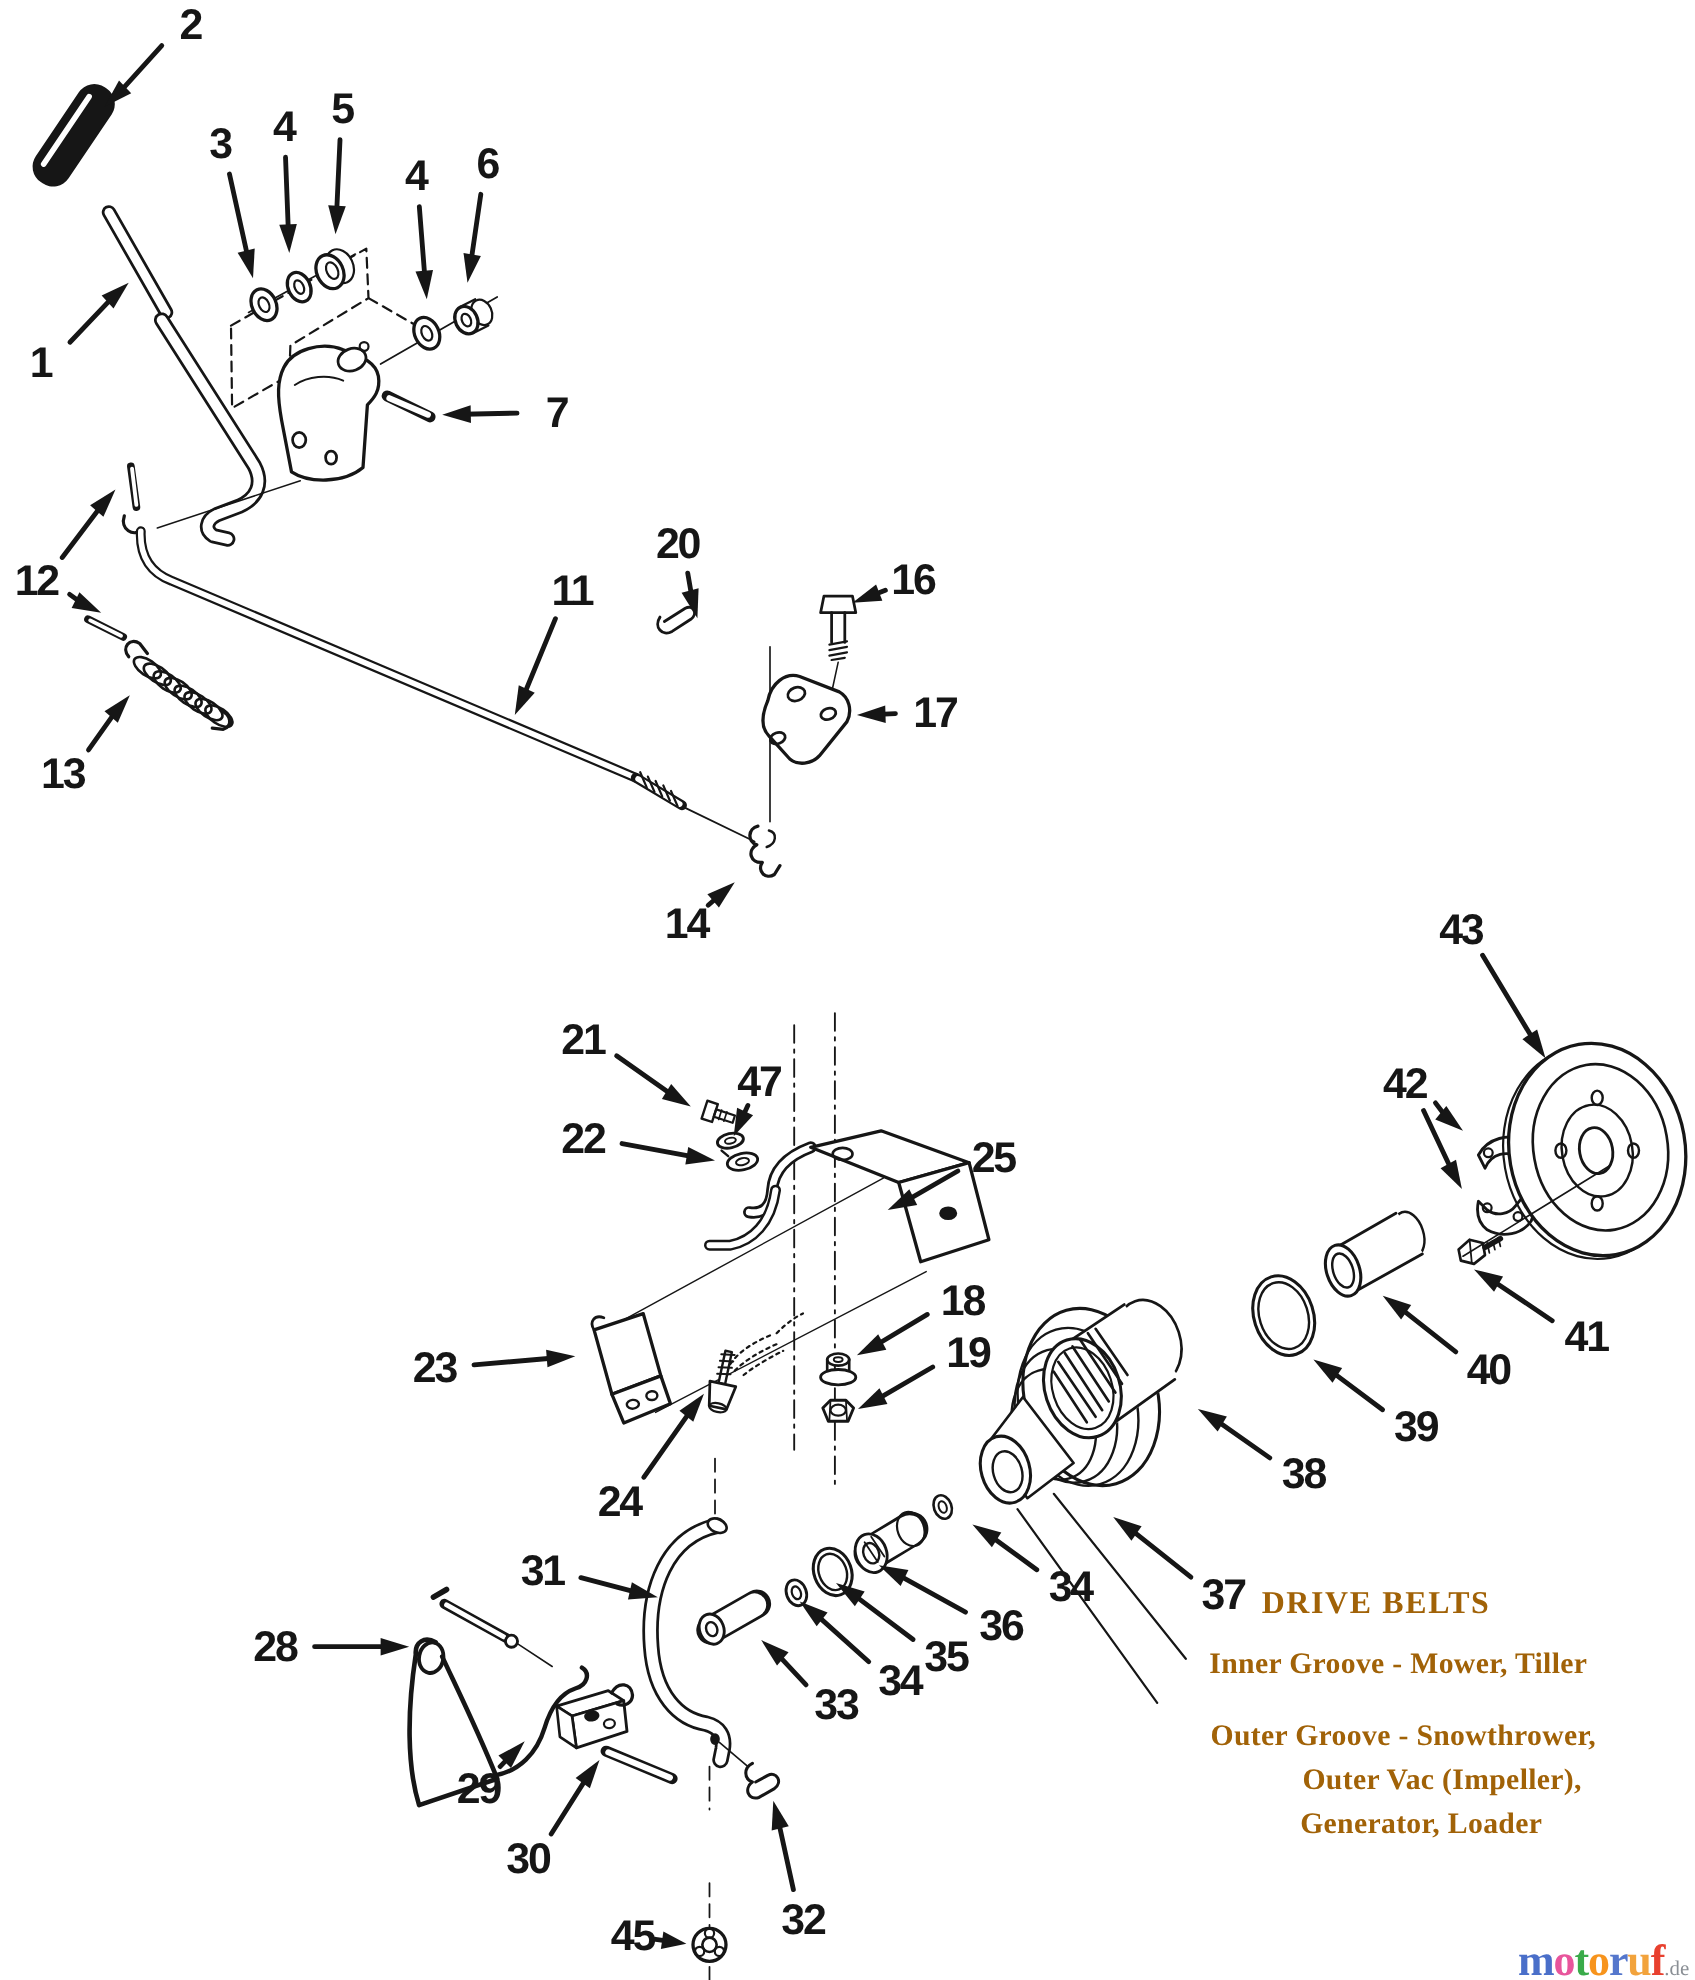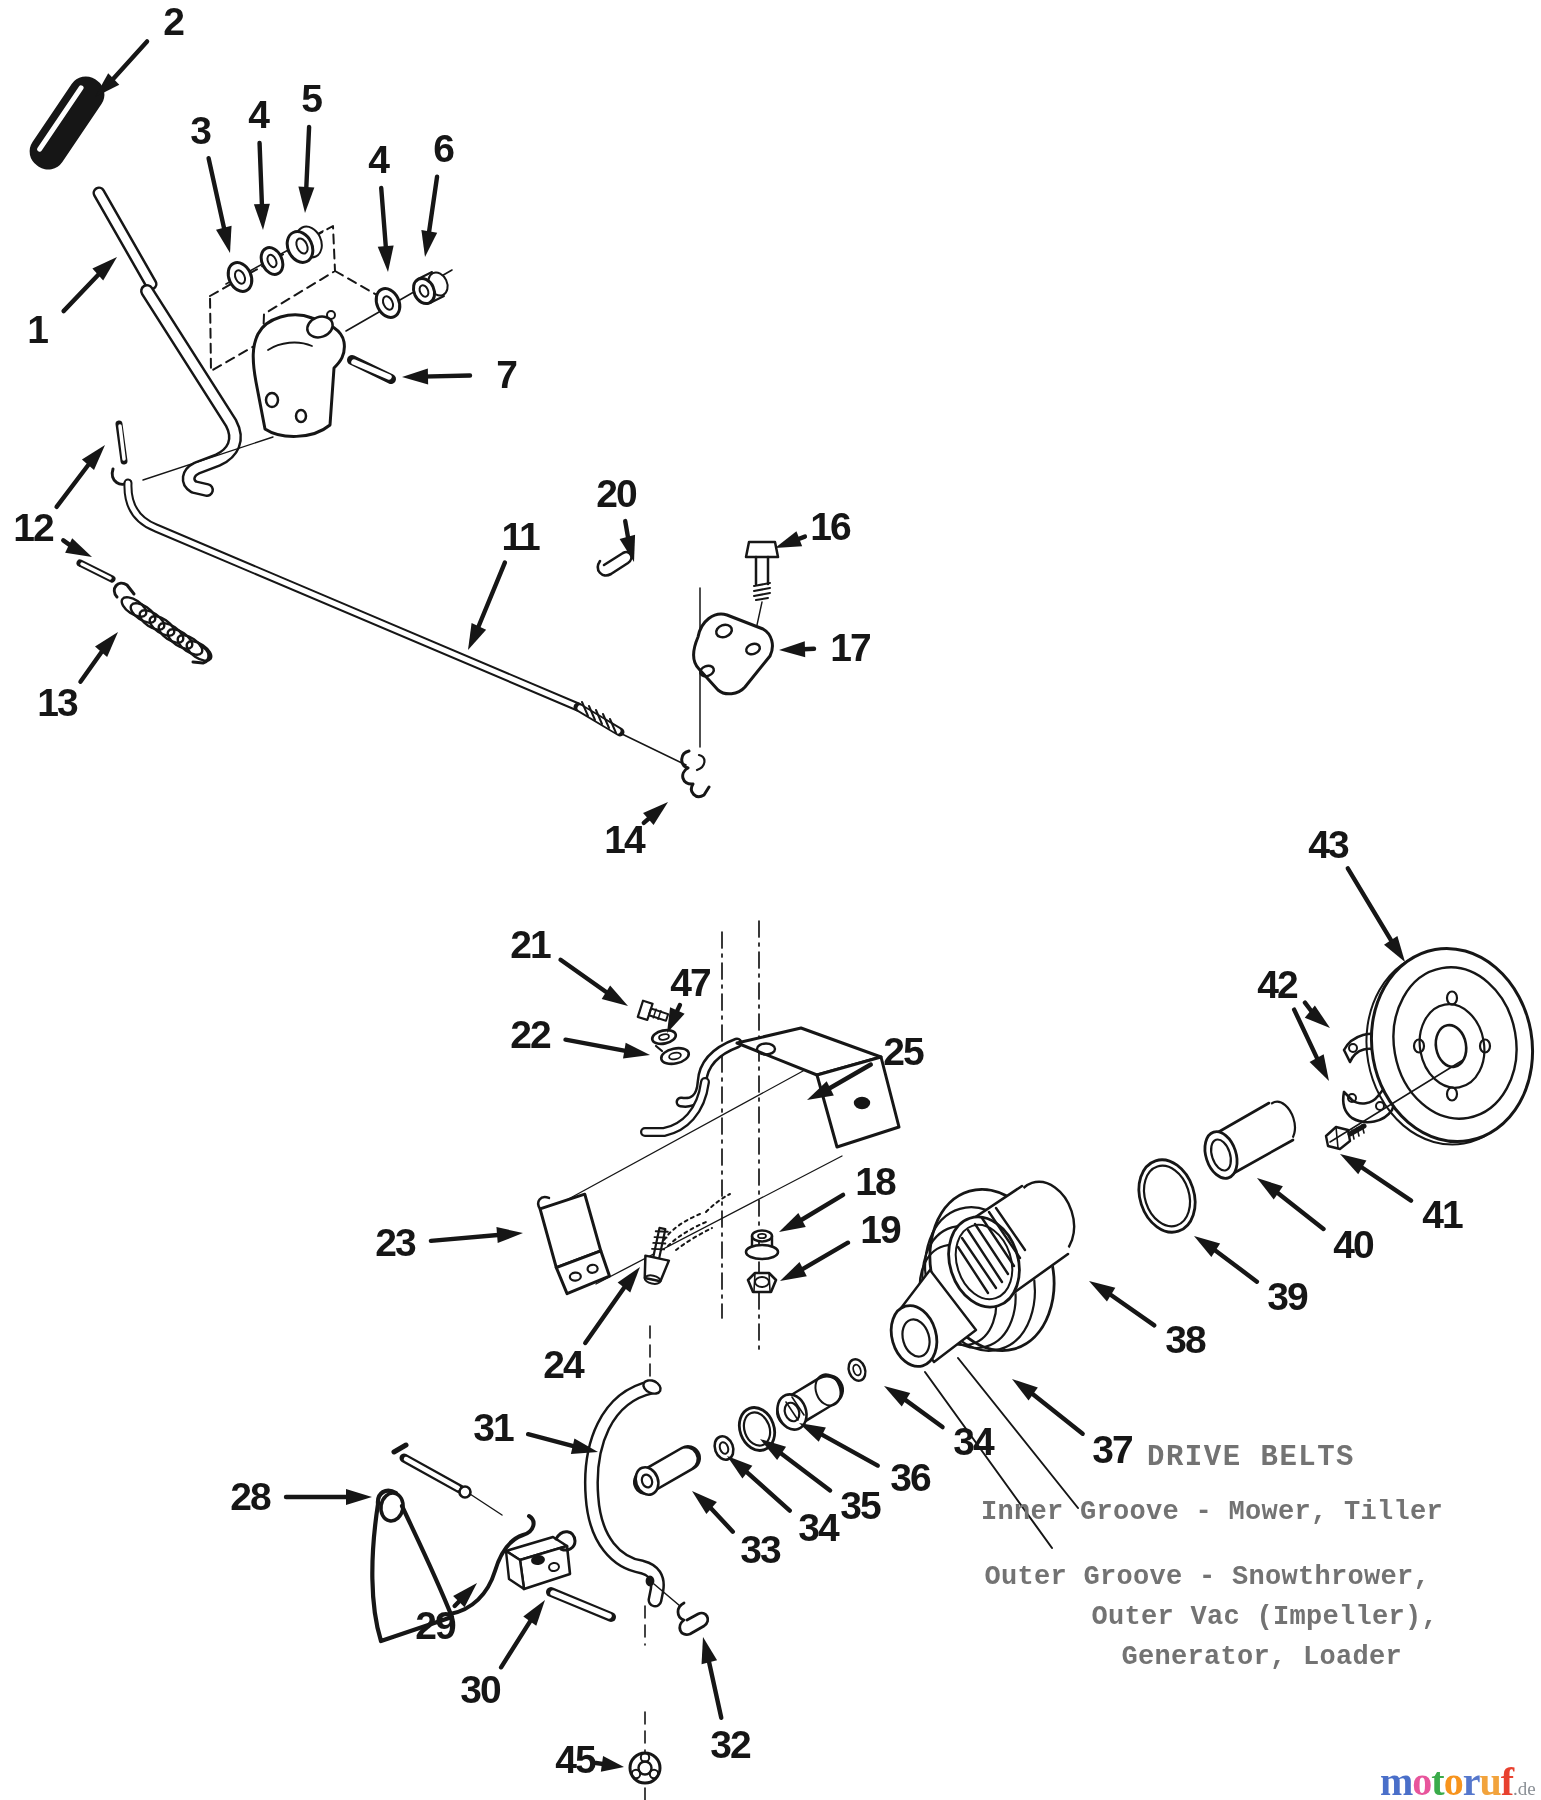--- a/index.html
+++ b/index.html
@@ -6,22 +6,22 @@
   body{
     width:1541px;height:1800px;position:relative;background:#ffffff;
     font-family:"Liberation Sans",sans-serif;overflow:hidden;
   }
   svg{position:absolute;left:0;top:0;}
   .callout-num{
     font-family:"Liberation Sans",sans-serif;font-weight:700;font-size:39px;
     fill:#161616;letter-spacing:-2px;
   }
   .note{
-    position:absolute;color:#737373;font-weight:700;white-space:nowrap;
-    font-family:Liberation Mono, monospace;
+    position:absolute;color:#a16207;font-weight:700;white-space:nowrap;
+    font-family:Liberation Serif, serif;
   }
   #note-title{font-size:29px;letter-spacing:1.5px;}
   .note-line{font-size:27px;letter-spacing:0.3px;}
   #watermark{
     position:absolute;left:1380px;top:1742px;
     font-family:"Liberation Serif",serif;font-weight:700;font-size:40px;
     letter-spacing:-1px;white-space:nowrap;margin-top:16px;
   }
   #watermark .suffix{font-size:19px;font-weight:400;letter-spacing:0;}
 </style>
@@ -557,17 +557,17 @@
       <g>
         <line x1="679.8574336493929" y1="1005.0490572839285" x2="674.7625" y2="1016.125" stroke="#161616" stroke-width="4.4"></line>
         <polygon points="667,1033 670.0820763785714,1007.1567551341428 684.6179236214286,1013.8432448658572" fill="#161616"></polygon>
         <text x="690" y="996" text-anchor="middle" class="callout-num">47</text>
       </g>
     </g>
 </svg>
 
 <div class="note" id="note-title" style="right:186px;top:1441px;">DRIVE BELTS</div>
 <div class="note note-line" style="right:98px;top:1497px;">Inner Groove - Mower, Tiller</div>
-<div class="note note-line" style="right:111px;top:1562px;">Outer Groove - Snowthrower,</div>
+<div class="note note-line" style="right:90px;top:1562px;">Outer Groove - Snowthrower,</div>
 <div class="note note-line" style="right:103px;top:1602px;">Outer Vac (Impeller),</div>
 <div class="note note-line" style="right:139px;top:1642px;">Generator, Loader</div>
 
 <div id="watermark"><span style="color: rgb(74, 111, 201);">m</span><span style="color: rgb(232, 85, 156);">o</span><span style="color: rgb(58, 171, 74);">t</span><span style="color: rgb(247, 148, 29);">o</span><span style="color: rgb(85, 119, 204);">r</span><span style="color: rgb(242, 163, 60);">u</span><span style="color: rgb(232, 64, 46);">f</span><span class="suffix" style="color: rgb(138, 143, 149);">.de</span></div>
 
 </body></html>

